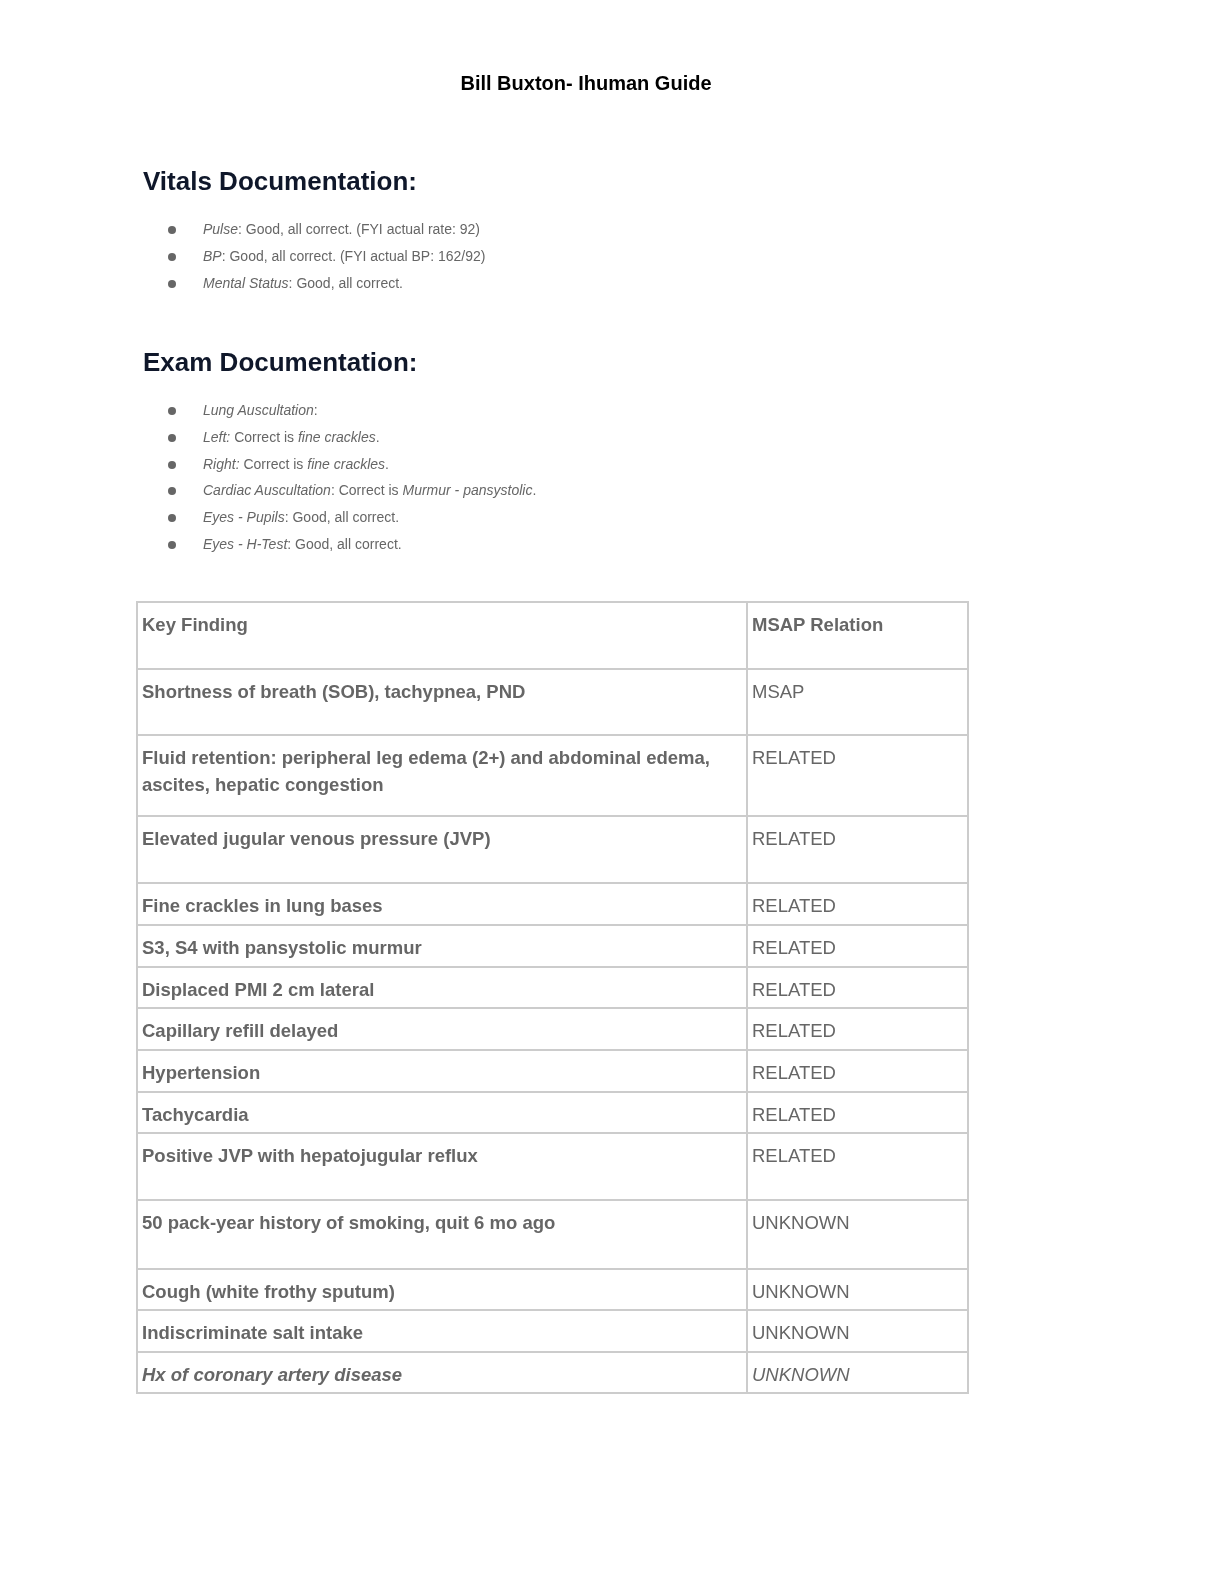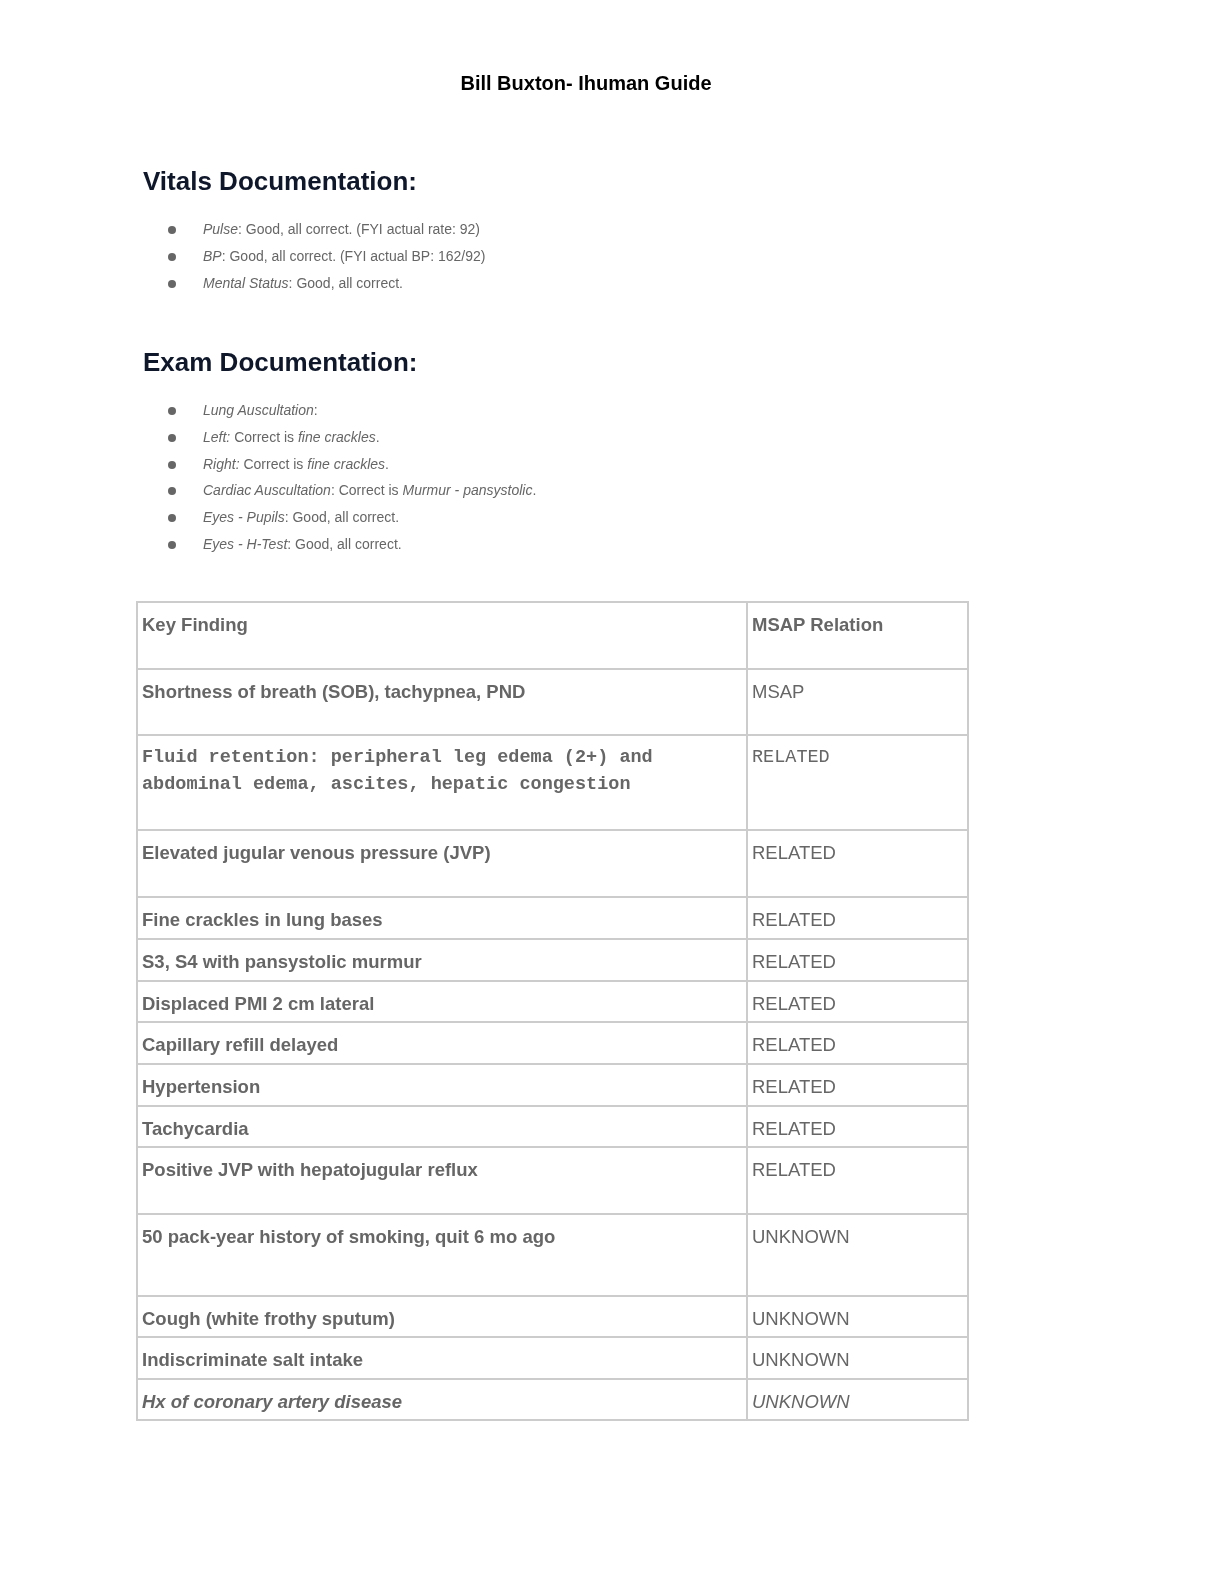--- a/index.html
+++ b/index.html
@@ -65,21 +65,21 @@
 <table class="findings">
   <tbody>
       <tr class="head" style="height:67px;">
     <td class="c1">Key Finding</td>
     <td class="c2">MSAP Relation</td>
   </tr>
   <tr style="height:66px;">
     <td class="c1">Shortness of breath (SOB), tachypnea, PND</td>
     <td class="c2">MSAP</td>
   </tr>
-  <tr style="height:95px;font-family:Liberation Mono, monospace;">
+  <tr style="height:81px;">
     <td class="c1">Fluid retention: peripheral leg edema (2+) and abdominal edema, ascites, hepatic congestion</td>
     <td class="c2">RELATED</td>
   </tr>
   <tr style="height:67px;">
     <td class="c1">Elevated jugular venous pressure (JVP)</td>
     <td class="c2">RELATED</td>
   </tr>
   <tr style="height:42px;border-radius:17px;">
     <td class="c1">Fine crackles in lung bases</td>
     <td class="c2">RELATED</td>
@@ -101,21 +101,21 @@
     <td class="c2">RELATED</td>
   </tr>
   <tr style="height:41px;">
     <td class="c1">Tachycardia</td>
     <td class="c2">RELATED</td>
   </tr>
   <tr style="height:67px;">
     <td class="c1">Positive JVP with hepatojugular reflux</td>
     <td class="c2">RELATED</td>
   </tr>
-  <tr style="height:82px;padding-left:48px;">
+  <tr style="height:69px;padding-left:48px;">
     <td class="c1">50 pack-year history of smoking, quit 6 mo ago</td>
     <td class="c2">UNKNOWN</td>
   </tr>
   <tr style="height:41px;">
     <td class="c1">Cough (white frothy sputum)</td>
     <td class="c2">UNKNOWN</td>
   </tr>
   <tr style="height:42px;border-radius:17px;">
     <td class="c1">Indiscriminate salt intake</td>
     <td class="c2">UNKNOWN</td>

